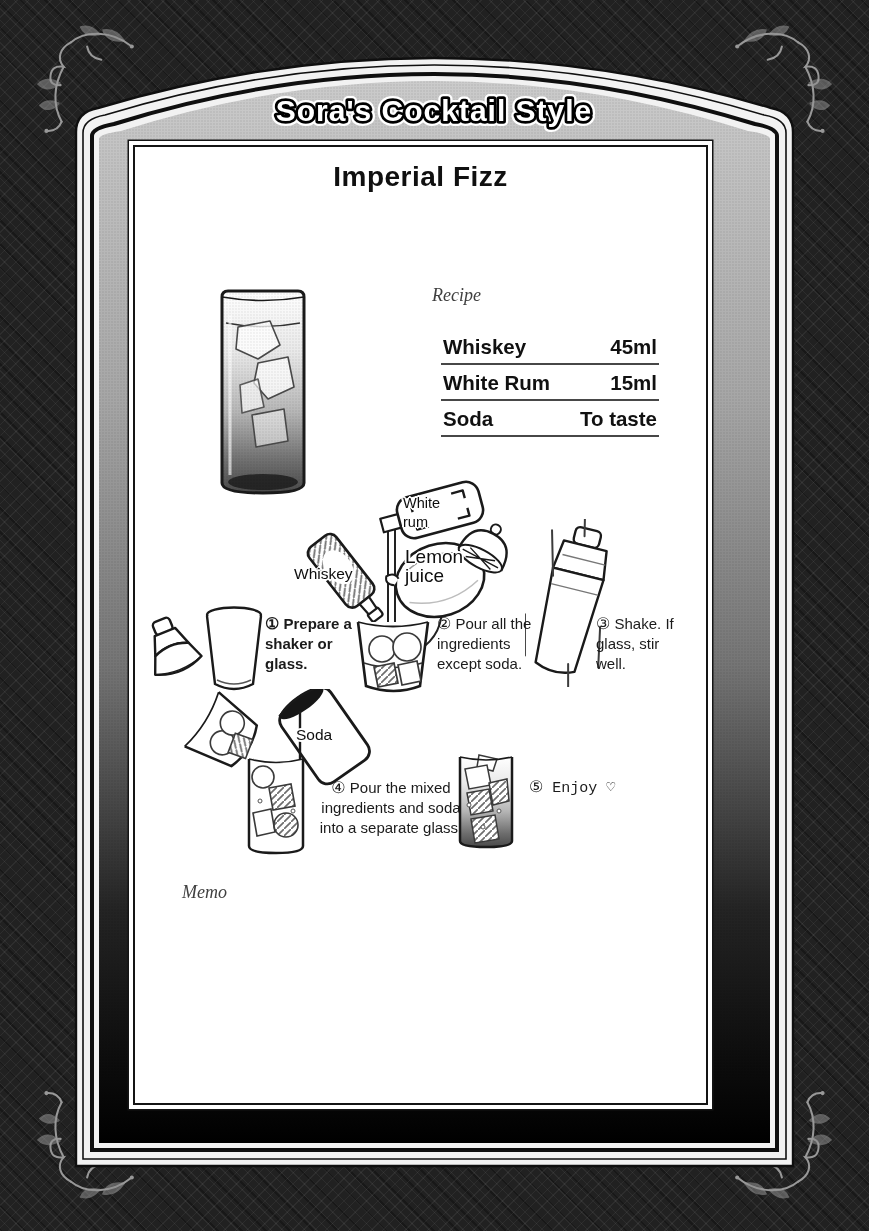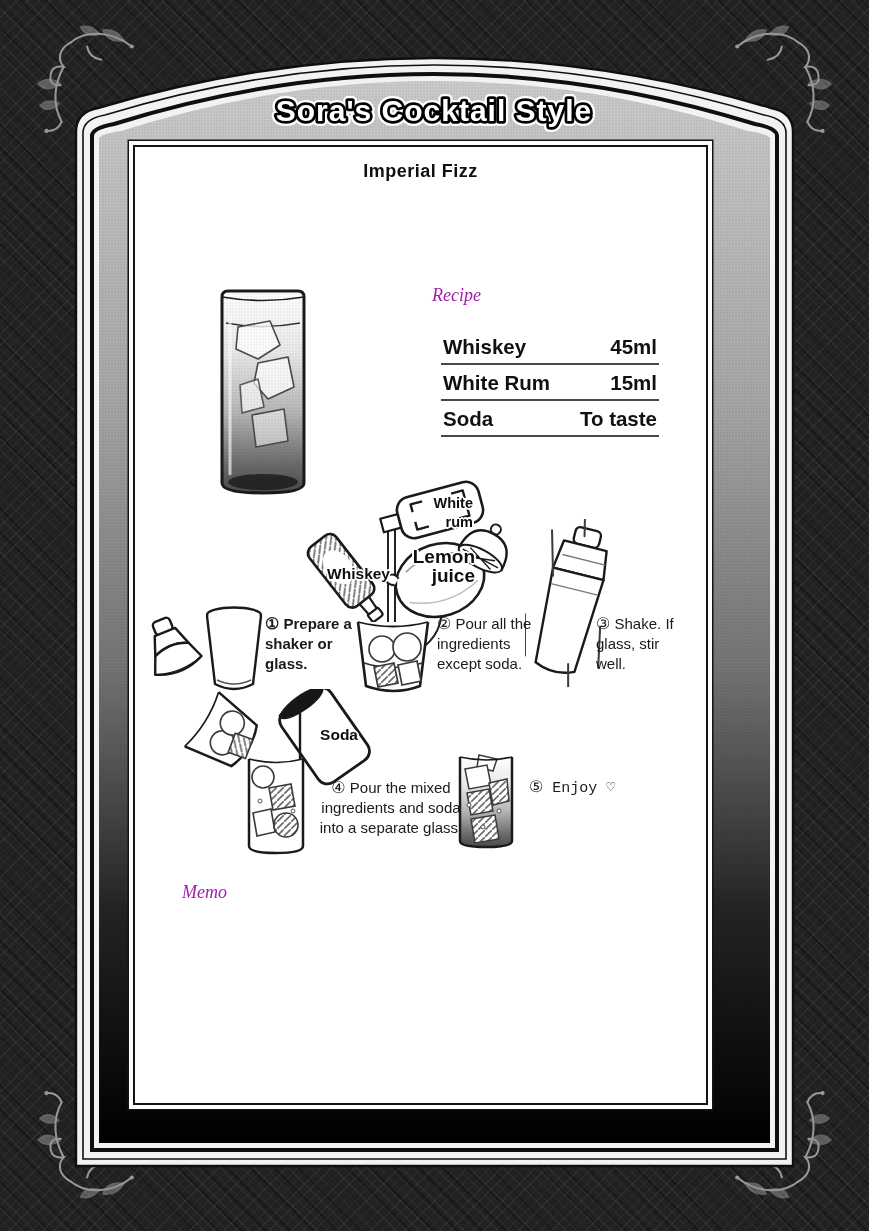--- a/index.html
+++ b/index.html
@@ -32,48 +32,48 @@
   .panel {
     position: absolute; left: 133px; top: 145px; width: 575px; height: 960px;
     background: #ffffff;
     border: 2.5px solid #141414;
     box-shadow: 0 0 0 4px #ffffff, 0 0 0 5.5px #141414;
   }
   .panel > * { position: absolute; }
 
   .drink-title {
     left: 0; right: 0; top: 14px; text-align: center;
-    font-weight: 700; font-size: 18px; letter-spacing: .5px; color: #101010;
+    font-weight: 700; font-size: 28px; letter-spacing: .5px; color: #101010;
   }
 
   .recipe-heading, .memo-heading {
     font-family: "Liberation Serif", serif; font-style: italic;
-    font-size: 18px; color: #a21caf;
+    font-size: 18px; color: #404040;
   }
   .recipe-heading { left: 297px; top: 138px; }
   .memo-heading   { left: 47px;  top: 735px; }
 
   .recipe-table { left: 306px; top: 182px; width: 218px; }
   .recipe-row {
     display: flex; justify-content: space-between; align-items: baseline;
     border-bottom: 2px solid #474747; padding: 6px 2px 4px;
     font-weight: 700; font-size: 20.5px; color: #111;
   }
 
   .step-text { font-size: 15px; line-height: 20px; color: #1b1b1b; }
   .step-num  { font-size: 16px; }
   .step-1-text { left: 130px; top: 467px; width: 95px; font-weight: bold; }
   .step-2-text { left: 302px; top: 467px; width: 107px; }
   .step-3-text { left: 461px; top: 467px; width: 78px; }
   .step-4-text { left: 177px; top: 631px; width: 158px; text-align: center; }
   .step-5-text { left: 394px; top: 631px; width: 130px; font-family: Liberation Mono, monospace; }
 
   .bottle-label {
-    font-weight: 700; font-size: 15px; line-height: 19px;
-    color: #0e0e0e; text-align: right;
+    font-weight: 400; font-size: 15px; line-height: 19px;
+    color: #0e0e0e; text-align: left;
     text-shadow: -2px 0 #fff, 2px 0 #fff, 0 -2px #fff, 0 2px #fff,
                  -1px -1px #fff, 1px 1px #fff, -1px 1px #fff, 1px -1px #fff;
   }
   .label-whiskey { left: 159px; top: 417px; width: 96px; font-size: 15.5px; }
   .label-rum     { left: 268px; top: 347px; width: 70px; font-size: 14.5px; }
   .label-lemon   { left: 270px; top: 400px; width: 70px; font-size: 19px; }
   .label-soda    { left: 161px; top: 578px; width: 62px; font-size: 15.5px; }
 
   .memo-text {
     left: 72px; top: 780px; width: 452px;

